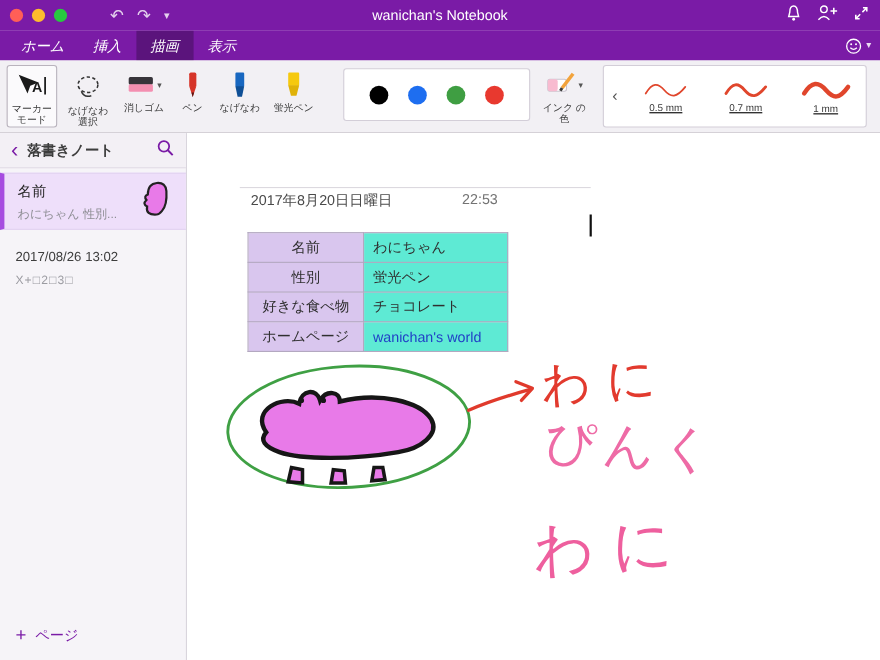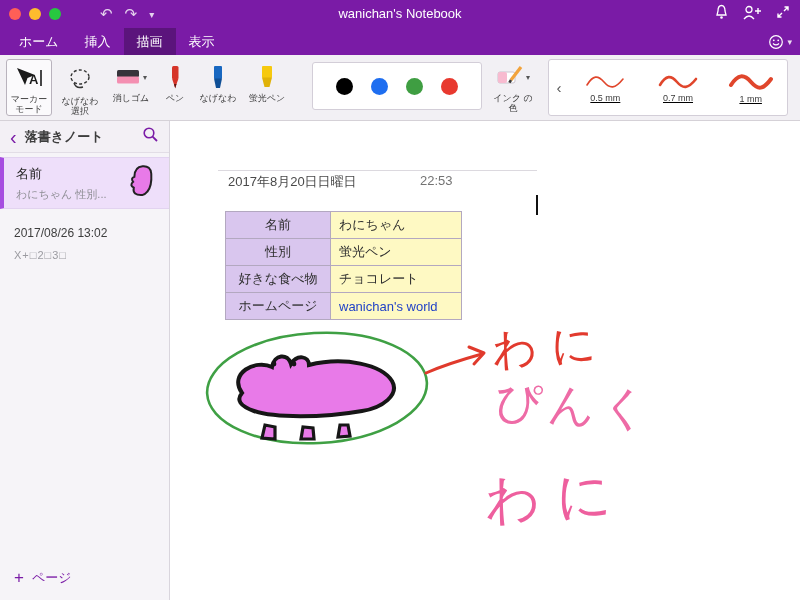--- a/index.html
+++ b/index.html
@@ -19,21 +19,21 @@
   .histbtns { position:absolute; left:100px; top:0; height:28px; display:flex; align-items:center; gap:12px;
               color:rgba(255,255,255,.8); font-size:15px; }
   .histbtns .caret { font-size:10px; }
   .tb-title { position:absolute; left:0; right:0; top:0; height:28px; line-height:28px;
               text-align:center; color:#fff; font-size:13px; }
   .tb-right { position:absolute; right:10px; top:0; height:28px; display:flex; align-items:center; gap:14px; }
 
   
   .tabbar { position:absolute; top:28px; left:0; right:0; height:27px; background:#7a1ba6;
             display:flex; align-items:stretch; padding-left:6px; }
-  .tab { color:#fff; font-size:13px; padding:0 13px; display:flex; align-items:center; cursor:default; }
+  .tab { color:#fff; font-size:13px; padding:0 13px; display:flex; align-items:center; cursor:default;font-style:italic; }
   .tab.active { background:rgba(0,0,0,.25); }
   .tab-smiley { position:absolute; right:8px; top:0; height:27px; display:flex; align-items:center; gap:3px;
                 color:#fff; }
   .tab-smiley .caret { font-size:9px; color:rgba(255,255,255,.85); }
 
   
   .ribbon { position:absolute; top:55px; left:0; right:0; height:66px; background:#f2f0f4;
             border-bottom:1px solid #d5d1d7; }
   .rbtn { position:absolute; top:4px; height:57px; display:flex; flex-direction:column; align-items:center;
           padding-top:4px; }
@@ -73,21 +73,21 @@
   
   .main { position:absolute; top:121px; left:170px; right:0; bottom:0; background:#fff; }
   .page-sep { position:absolute; left:48px; top:49px; width:319px; height:1px; background:#dcd9df; }
   .page-date { position:absolute; left:58px; top:52px; font-size:13px; color:#4a4a4a; }
   .page-time { position:absolute; left:250px; top:52px; font-size:13px; color:#737373; }
   .text-cursor { position:absolute; left:366px; top:74px; width:1.5px; height:20px; background:#111; }
 
   table.profile { position:absolute; left:55px; top:90px; border-collapse:collapse; }
   table.profile td { border:1px solid #b3a8c0; font-size:13px; height:27px; padding:0 8px; }
   td.hd { background:#d9c6ee; width:105px; text-align:center; color:#2f2f2f; }
-  td.val { background:#fef9c3; width:131px; color:#2f2f2f; }
+  td.val { background:#5eead4; width:131px; color:#2f2f2f; }
   .link { color:#2142c7; }
 
   .ink-layer { position:absolute; inset:0; }
   .hand { position:absolute; white-space:nowrap; }
   .hw1 { left:322px; top:196px; font-size:44px; color:#e23a2e; letter-spacing:14px; transform:rotate(-4deg); }
   .hw2 { left:325px; top:254px; font-size:46px; color:#ee6ba6; letter-spacing:6px; transform:rotate(3deg); }
   .hw3 { left:315px; top:340px; font-size:54px; color:#ee5f9e; letter-spacing:16px; transform:rotate(-3deg); }
 </style>
 </head>
 <body>

